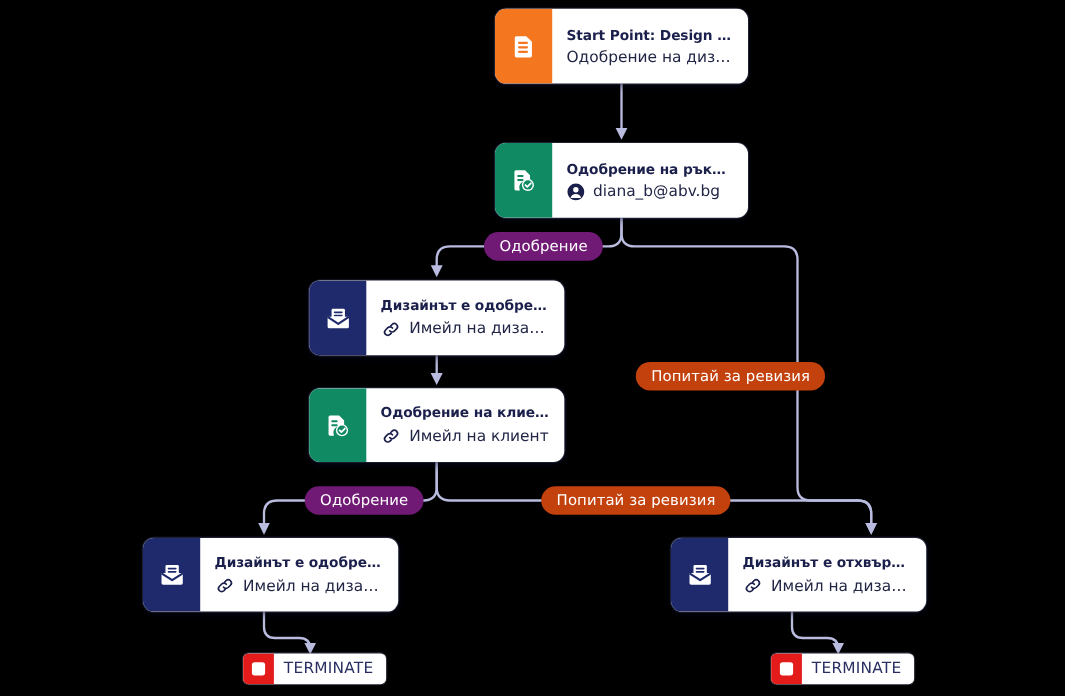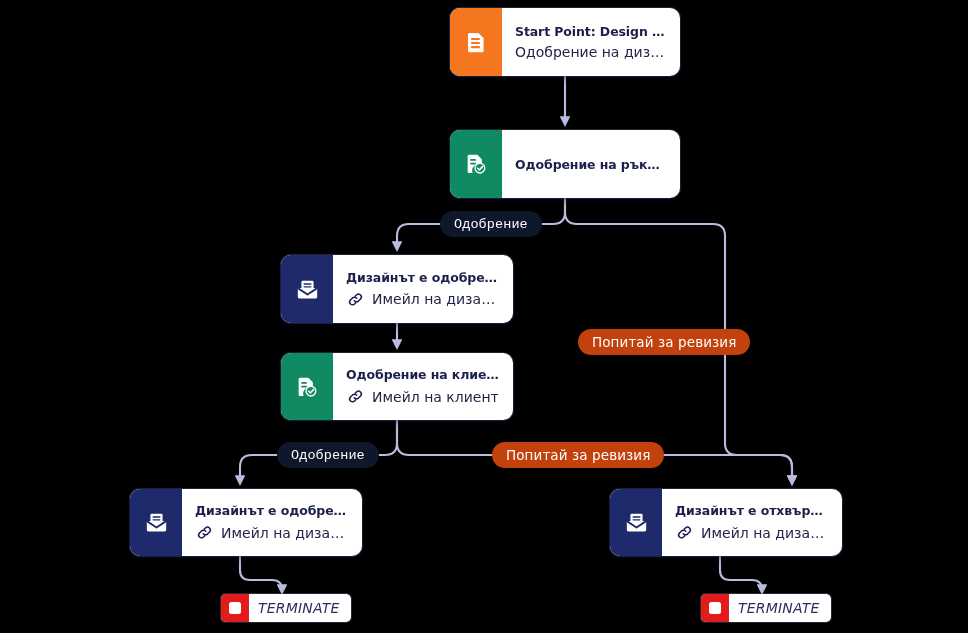--- a/index.html
+++ b/index.html
@@ -84,34 +84,33 @@
     align-items: center;
     justify-content: center;
     height: 26px;
     padding: 0 14px;
     border-radius: 13px;
     font-size: 13.5px;
     color: #ffffff;
     white-space: nowrap;
     letter-spacing: 0.1px;
   }
-  .pill.approve { background: #0f172a; font-family: Liberation Mono, monospace; }
+  .pill.approve { background: #701a75; }
   .pill.revise  { background: #c2410c; }
 
   
   .terminate {
     position: absolute;
     display: flex;
     align-items: stretch;
     background: #ffffff;
     border-radius: 5px;
     overflow: hidden;
     height: 28px;
     box-shadow: 0 1px 4px rgba(0,0,0,0.5), 0 0 0 1px rgba(130,135,180,0.35);
-    font-style: italic;
   }
   .terminate .stop {
     width: 28px;
     flex: 0 0 28px;
     background: #e31b1b;
     display: flex;
     align-items: center;
     justify-content: center;
   }
   .terminate .stop i {
@@ -187,20 +186,30 @@
           <rect x="6.6" y="7.4" width="5.4" height="1.7" rx="0.85" fill="#0f8a62"></rect>
           <rect x="6.6" y="10.8" width="5.4" height="1.7" rx="0.85" fill="#0f8a62"></rect>
           <circle cx="15.6" cy="15.8" r="5.1" fill="#fff"></circle>
           <circle cx="15.6" cy="15.8" r="3.9" fill="#0f8a62"></circle>
           <path d="M13.6 15.9l1.5 1.5 2.9-3" stroke="#fff" stroke-width="1.5" stroke-linecap="round" stroke-linejoin="round"></path>
         </svg>
       </span>
     </div>
     <div class="node-body">
       <div class="node-title">Одобрение на ръководителя...</div>
+      <div class="node-sub">
+        <span class="sub-ico">
+          <svg width="17" height="17" viewBox="0 0 20 20">
+            <circle cx="10" cy="10" r="9" fill="#1b1f4b"></circle>
+            <circle cx="10" cy="7.6" r="2.9" fill="#fff"></circle>
+            <path d="M4.3 16.6a5.9 5.9 0 0 1 11.4 0z" fill="#fff"></path>
+          </svg>
+        </span>
+        <span class="sub-text">diana_b@abv.bg</span>
+      </div>
     </div>
   </div>
 
   <div class="node" style="left:281px; top:255px; width:232px; height:68px;">
     <div class="node-icon" style="background:#1e2a6b;">
       <span>
         <svg width="27" height="27" viewBox="0 0 24 24" fill="none">
           <rect x="6.6" y="4.2" width="10.8" height="9.4" rx="1.1" fill="#fff"></rect>
           <rect x="8.4" y="6.4" width="7.2" height="1.3" rx="0.65" fill="#1e2a6b"></rect>
           <rect x="8.4" y="9" width="7.2" height="1.3" rx="0.65" fill="#1e2a6b"></rect>

